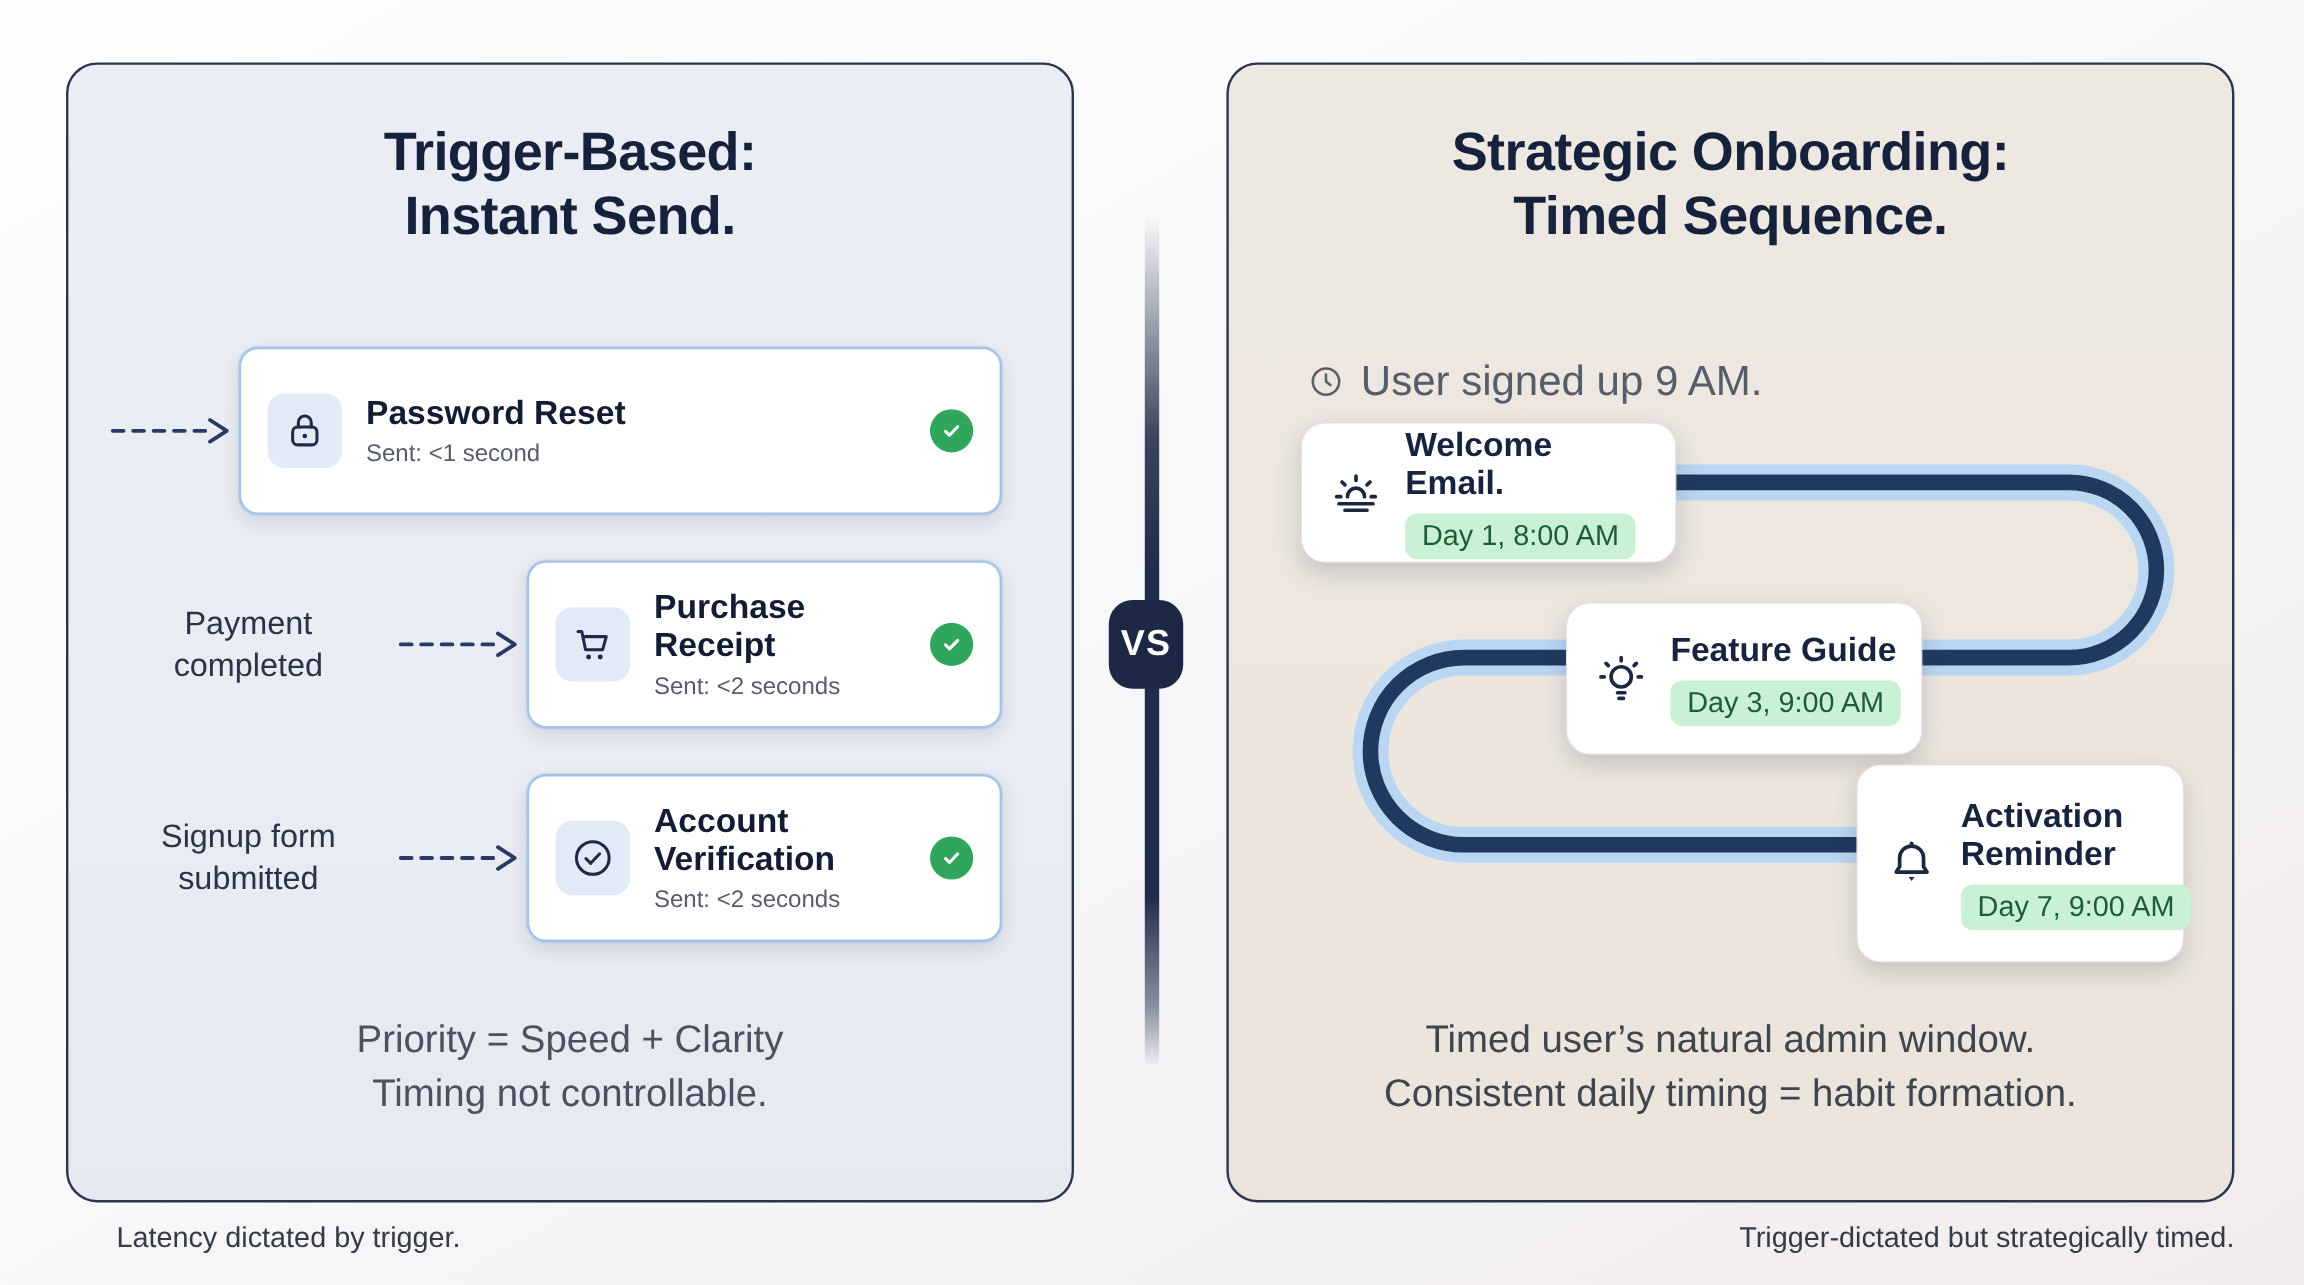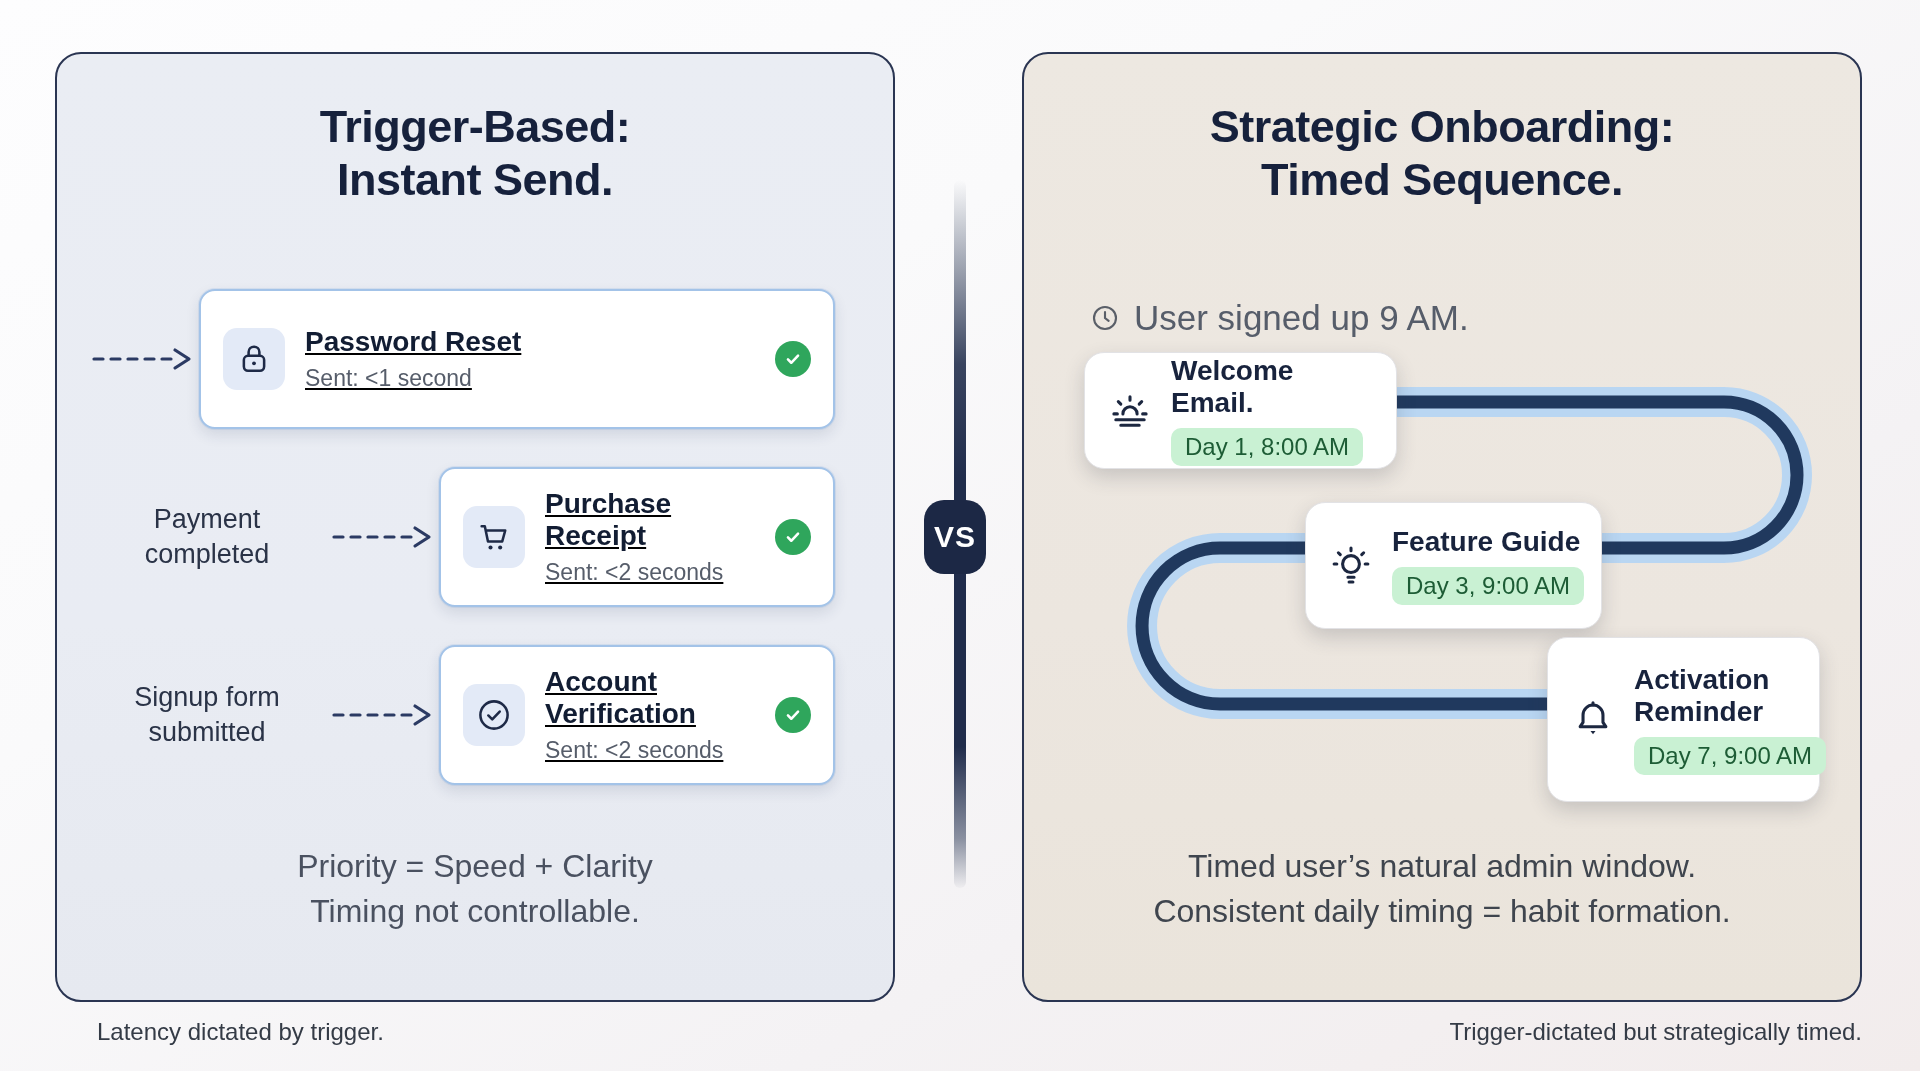--- a/index.html
+++ b/index.html
@@ -63,32 +63,31 @@
 
   .email-card {
     flex: 1;
     height: 140px;
     background: #ffffff;
     border: 2px solid var(--card-border-blue);
     border-radius: 16px;
     display: flex; align-items: center; gap: 20px;
     padding: 0 22px;
     box-shadow: 0 6px 14px rgba(30,50,90,0.12), 0 0 0 1px rgba(160,190,230,0.25);
-    text-decoration: underline;
   }
   .icon-tile {
     width: 62px; height: 62px; flex: 0 0 auto;
     background: var(--icon-tile-bg);
     border-radius: 14px;
     display: flex; align-items: center; justify-content: center;
     color: var(--navy);
   }
   .card-text { flex: 1; }
   .card-title { font-size: 28px; font-weight: bold; color: #121d33; }
-  .card-sub   { font-size: 23px; color: var(--muted-text); margin-top: 7px; }
+  .card-sub   { font-size: 20px; color: var(--muted-text); margin-top: 7px; }
   .status {
     width: 36px; height: 36px; flex: 0 0 auto;
     border-radius: 50%;
     background: var(--success-green);
     display: flex; align-items: center; justify-content: center;
   }
 
   .panel-footer {
     position: absolute;
     left: 0; right: 0; top: 790px;

